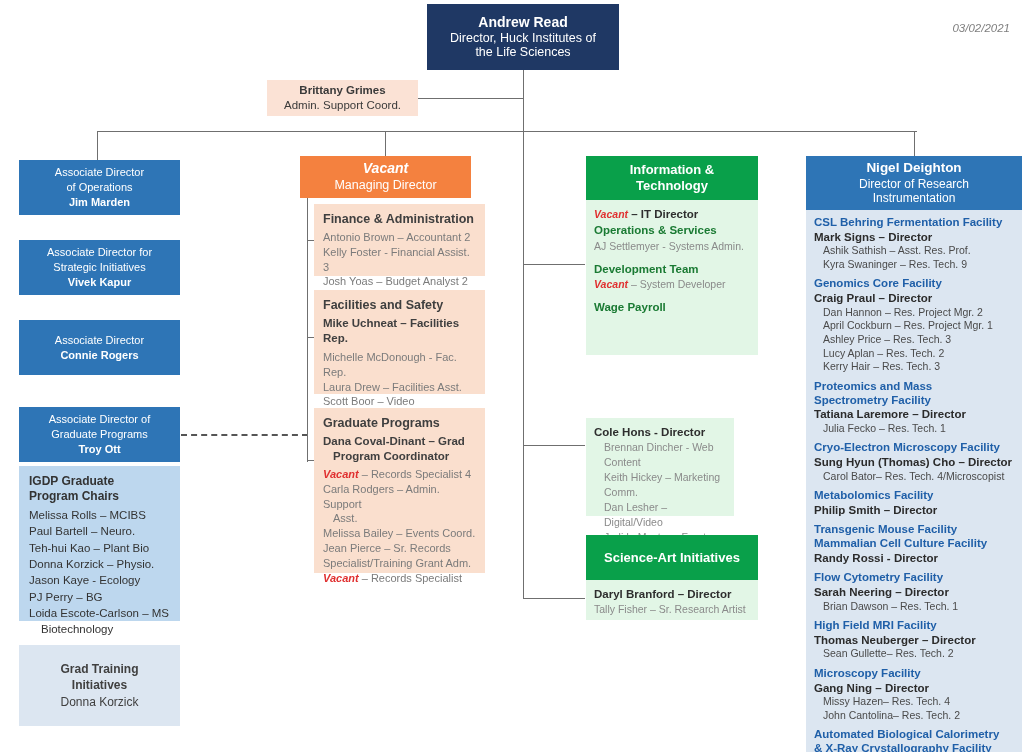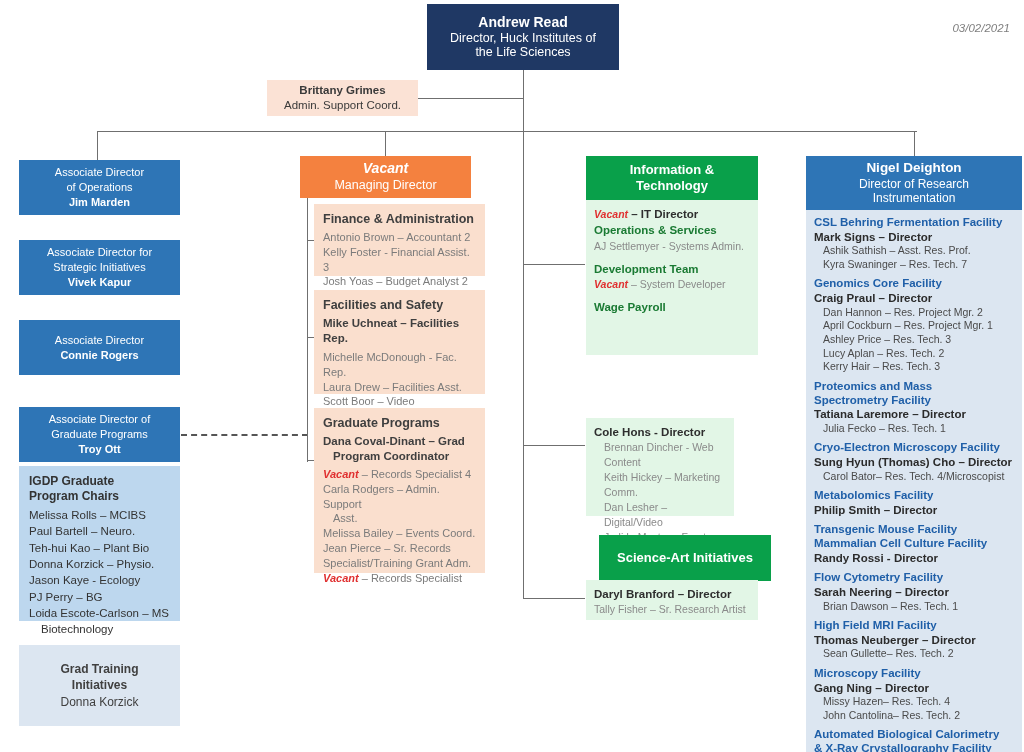--- a/index.html
+++ b/index.html
@@ -299,41 +299,41 @@
 
   <div class="box mint" style="left:586px; top:418px; width:148px; height:98px;">
     <div class="lead">Cole Hons - Director</div>
     <div class="mem ind">Brennan Dincher - Web Content</div>
     <div class="mem ind">Keith Hickey – Marketing Comm.</div>
     <div class="mem ind">Dan Lesher – Digital/Video</div>
     <div class="mem ind">Jodi LeMaster – Front end web</div>
     <div class="mem" style="padding-left:22px;">developer</div>
   </div>
 
-  <div class="box green-hdr" style="left:586px; top:535px; width:172px; height:46px;margin-left:13px;">
+  <div class="box green-hdr" style="left:586px; top:535px; width:172px; height:46px;">
     <div>Science-Art Initiatives</div>
   </div>
   <div class="box mint" style="left:586px; top:580px; width:172px; height:40px;">
     <div class="lead">Daryl Branford – Director</div>
     <div class="mem">Tally Fisher – Sr. Research Artist</div>
   </div>
 
   <div class="box navy-hdr" style="left:806px; top:156px; width:216px; height:54px;">
     <div class="t1">Nigel Deighton</div>
     <div class="t2">Director of Research</div>
     <div class="t2">Instrumentation</div>
   </div>
 
   <div class="box icepanel" style="left:806px; top:210px; width:216px; height:542px;">
 
     <div class="fac">
       <div class="fname">CSL Behring Fermentation Facility</div>
       <div class="fdir">Mark Signs – Director</div>
       <div class="fstaff">Ashik Sathish – Asst. Res. Prof.</div>
-      <div class="fstaff">Kyra Swaninger – Res. Tech. 7</div>
+      <div class="fstaff">Kyra Swaninger – Res. Tech. 9</div>
     </div>
 
     <div class="fac">
       <div class="fname">Genomics Core Facility</div>
       <div class="fdir">Craig Praul – Director</div>
       <div class="fstaff">Dan Hannon – Res. Project Mgr. 2</div>
       <div class="fstaff">April Cockburn – Res. Project Mgr. 1</div>
       <div class="fstaff">Ashley Price – Res. Tech. 3</div>
       <div class="fstaff">Lucy Aplan – Res. Tech. 2</div>
       <div class="fstaff">Kerry Hair – Res. Tech. 3</div>

